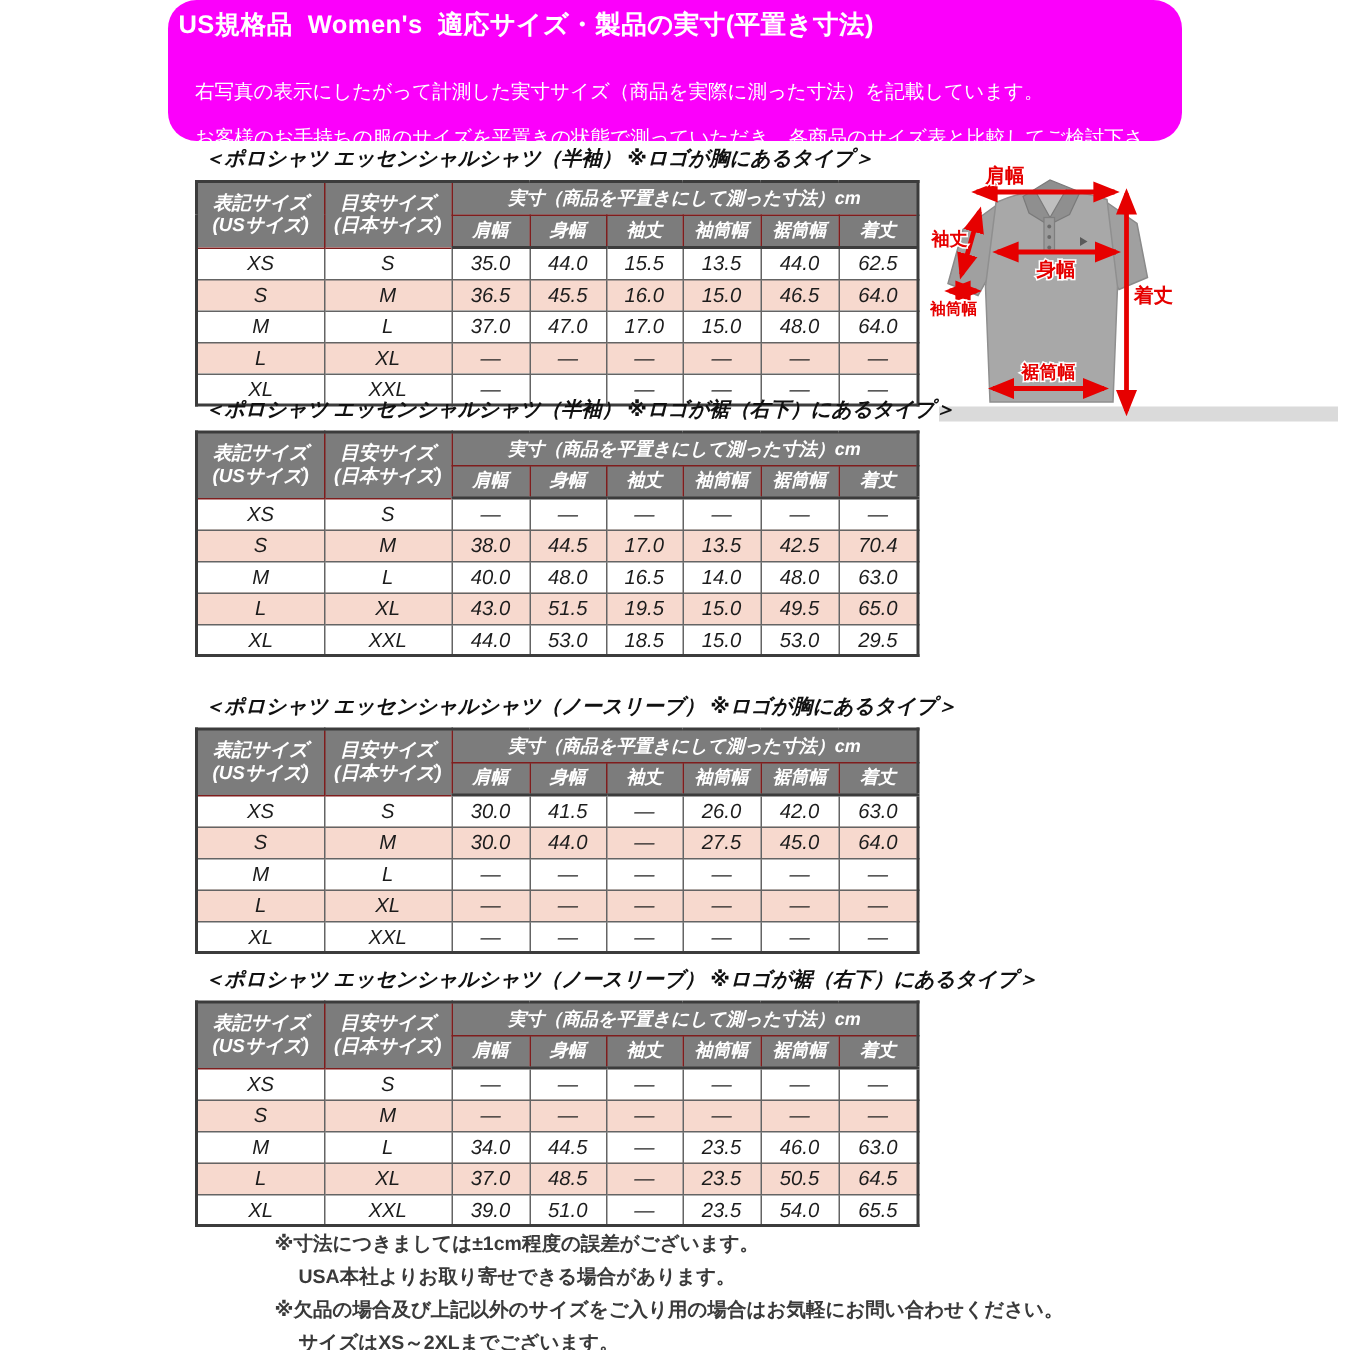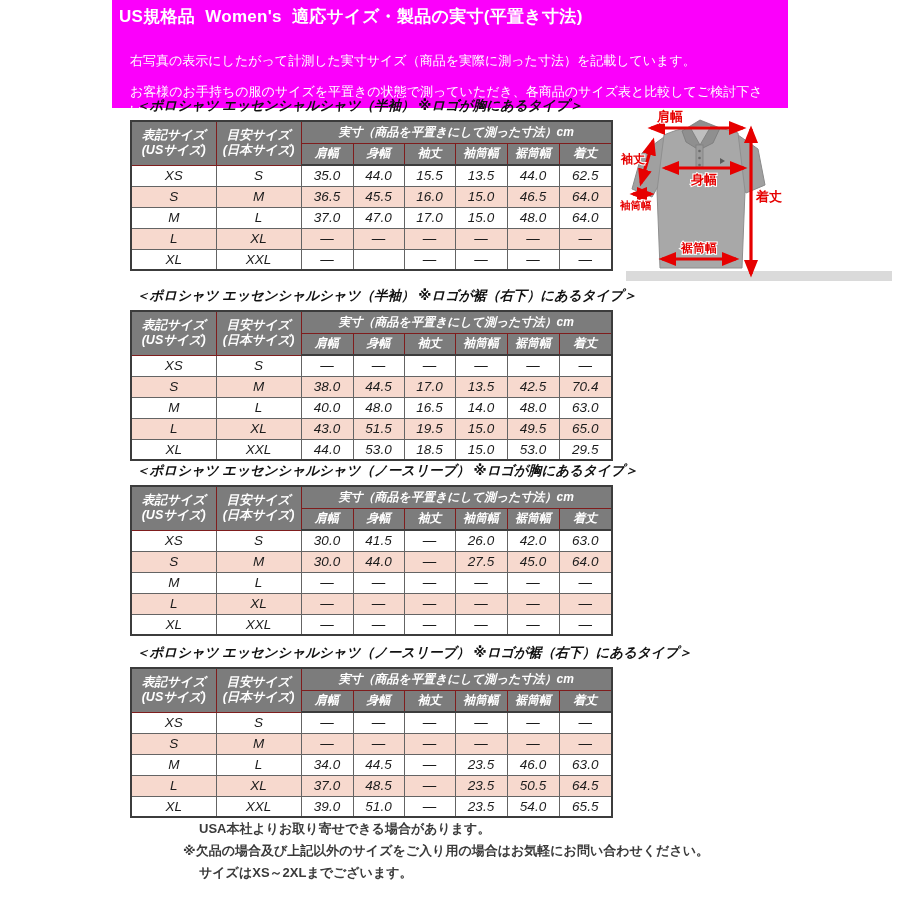--- a/index.html
+++ b/index.html
@@ -7,22 +7,22 @@
     --hdr-bg:#7C7C7C; --hdr-text:#FFFFFF;
     --pink:#F7D9CE; --red:#E60000;
     --bdark:#3C3C3C; --binner:#646464;
   }
   *{box-sizing:border-box; margin:0; padding:0;}
   html,body{width:900px;height:900px;background:#FFFFFF;overflow:hidden;
     font-family:"Liberation Sans","DejaVu Sans",sans-serif;}
   .page{position:relative;width:900px;height:900px;background:#fff;}
 
   
-  .banner{position:absolute;left:112px;top:0;width:676px;height:108px;
-    background:var(--magenta);}
+  .banner{position:absolute;left:112px;top:0;width:676px;height:94px;
+    background:var(--magenta);border-radius:19px;}
   .banner-title{padding:5px 0 0 7px;font-size:17px;font-weight:bold;
     color:var(--banner-text);letter-spacing:.3px;white-space:pre;}
   .banner-line{margin:24px 0 0 18px;font-size:13px;font-weight:normal;
     color:var(--banner-text);}
   .banner-line + .banner-line{margin-top:13px;}
 
   
   .tbl-block{position:absolute;left:130px;width:430px;font-style:italic;}
   .tbl-title{margin-left:6px;font-size:13.5px;font-weight:bold;color:#111;
     line-height:17px;margin-bottom:6px;white-space:nowrap;}
@@ -187,21 +187,21 @@
               <td>—</td>
               <td></td>
               <td>—</td>
               <td>—</td>
               <td>—</td>
               <td>—</td>
             </tr>
           </tbody>
         </table>
       </div>
-      <div class="tbl-block" style="top: 287px;">
+      <div class="tbl-block" style="top: 264px;">
         <div class="tbl-title">＜ポロシャツ エッセンシャルシャツ（半袖） ※ロゴが裾（右下）にあるタイプ＞</div>
         <table class="size">
           <colgroup>
             <col style="width: 85px;">
             <col style="width: 85px;">
             <col style="width: 52px;">
             <col style="width: 51px;">
             <col style="width: 51px;">
             <col style="width: 52px;">
             <col style="width: 52px;">
@@ -454,18 +454,19 @@
               <td>23.5</td>
               <td>54.0</td>
               <td>65.5</td>
             </tr>
           </tbody>
         </table>
       </div>
     </div>
 
   <div class="notes">
+    <div class="note-line">※寸法につきましては±1cm程度の誤差がございます。</div>
     <div class="note-line indent">USA本社よりお取り寄せできる場合があります。</div>
     <div class="note-line">※欠品の場合及び上記以外のサイズをご入り用の場合はお気軽にお問い合わせください。</div>
     <div class="note-line indent">サイズはXS～2XLまでございます。</div>
   </div>
 
 </div>
 
 </body></html>

